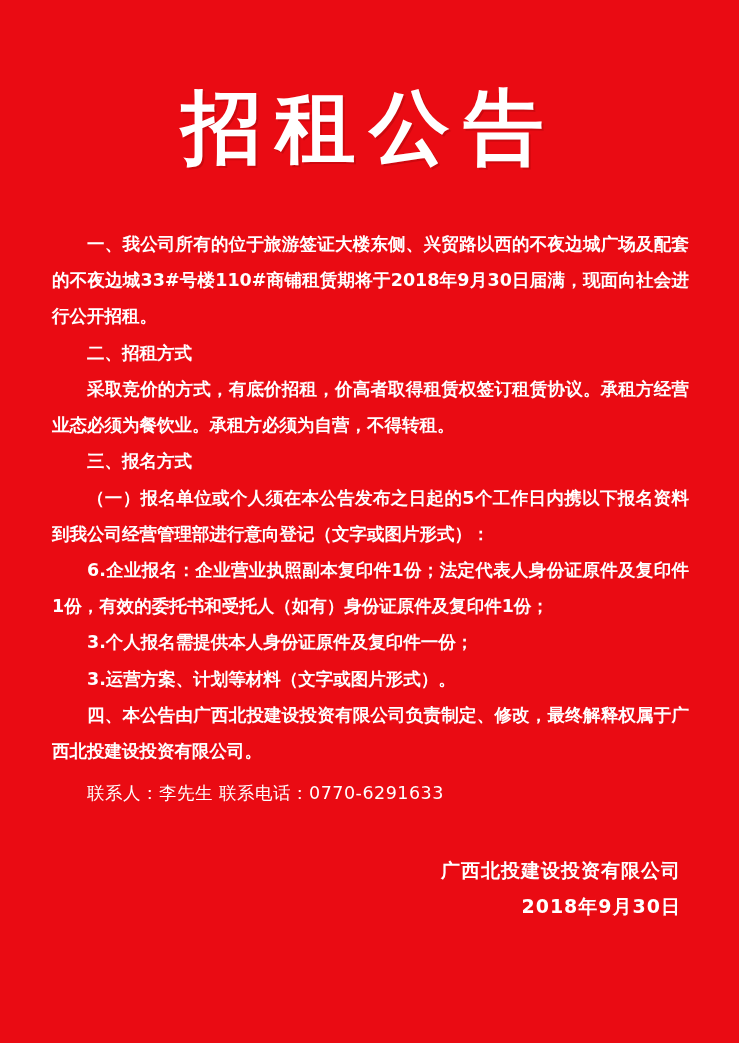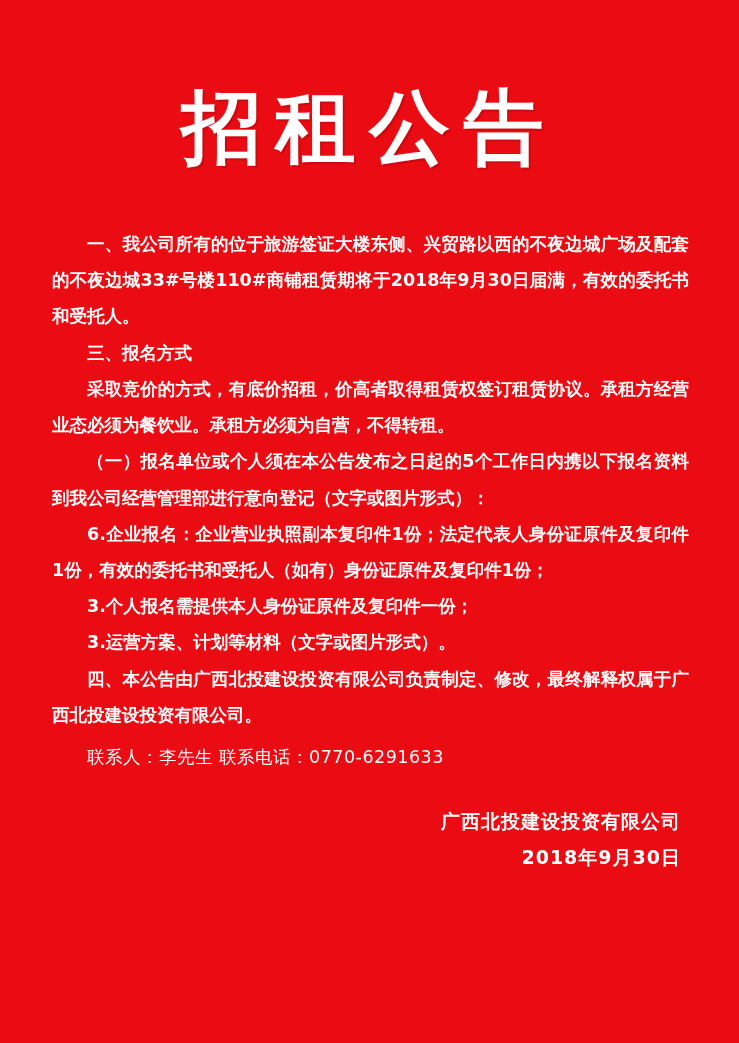--- a/index.html
+++ b/index.html
@@ -50,21 +50,21 @@
     margin: 6px 50px 0 52px;
     color: #ffffff;
     font-family: "DejaVu Sans", sans-serif;
     font-weight: normal;
     font-size: 17.5px;
     line-height: 2.07;
     text-indent: 2em;
     letter-spacing: 0.5px;
   }
   .signature {
-    margin-top: 28px;
+    margin-top: 40px;
     margin-right: 58px;
     color: #ffffff;
     font-family: "DejaVu Sans", sans-serif;
     font-weight: bold;
     font-size: 19px;
     line-height: 1.9;
     text-align: right;
     letter-spacing: 1px;
   }
   .sig-line {
@@ -72,23 +72,24 @@
   }
 </style>
 </head>
 <body>
 
 <div class="poster">
 
   <div class="title">招租公告</div>
 
   <div class="body-text">
-    <p class="para">一、我公司所有的位于旅游签证大楼东侧、兴贸路以西的不夜边城广场及配套的不夜边城33#号楼110#商铺租赁期将于2018年9月30日届满，有效的委托书和受托人。</p>
+    <p class="para">一、我公司所有的位于旅游签证大楼东侧、兴贸路以西的不夜边城广场及配套的不夜边城33#号楼110#商铺租赁期将于2018年9月30日届满，现面向社会进行公开招租。</p>
+    <p class="para">二、招租方式</p>
+    <p class="para">采取竞价的方式，有底价招租，价高者取得租赁权签订租赁协议。承租方经营业态必须为餐饮业。承租方必须为自营，不得转租。</p>
     <p class="para">三、报名方式</p>
-    <p class="para">采取竞价的方式，有底价招租，价高者取得租赁权签订租赁协议。承租方经营业态必须为餐饮业。承租方必须为自营，不得转租。</p>
     <p class="para">（一）报名单位或个人须在本公告发布之日起的5个工作日内携以下报名资料到我公司经营管理部进行意向登记（文字或图片形式）：</p>
     <p class="para">6.企业报名：企业营业执照副本复印件1份；法定代表人身份证原件及复印件1份，有效的委托书和受托人（如有）身份证原件及复印件1份；</p>
     <p class="para">3.个人报名需提供本人身份证原件及复印件一份；</p>
     <p class="para">3.运营方案、计划等材料（文字或图片形式）。</p>
     <p class="para">四、本公告由广西北投建设投资有限公司负责制定、修改，最终解释权属于广西北投建设投资有限公司。</p>
   </div>
 
   <div class="contact">联系人：李先生   联系电话：0770-6291633</div>
 
   <div class="signature">

